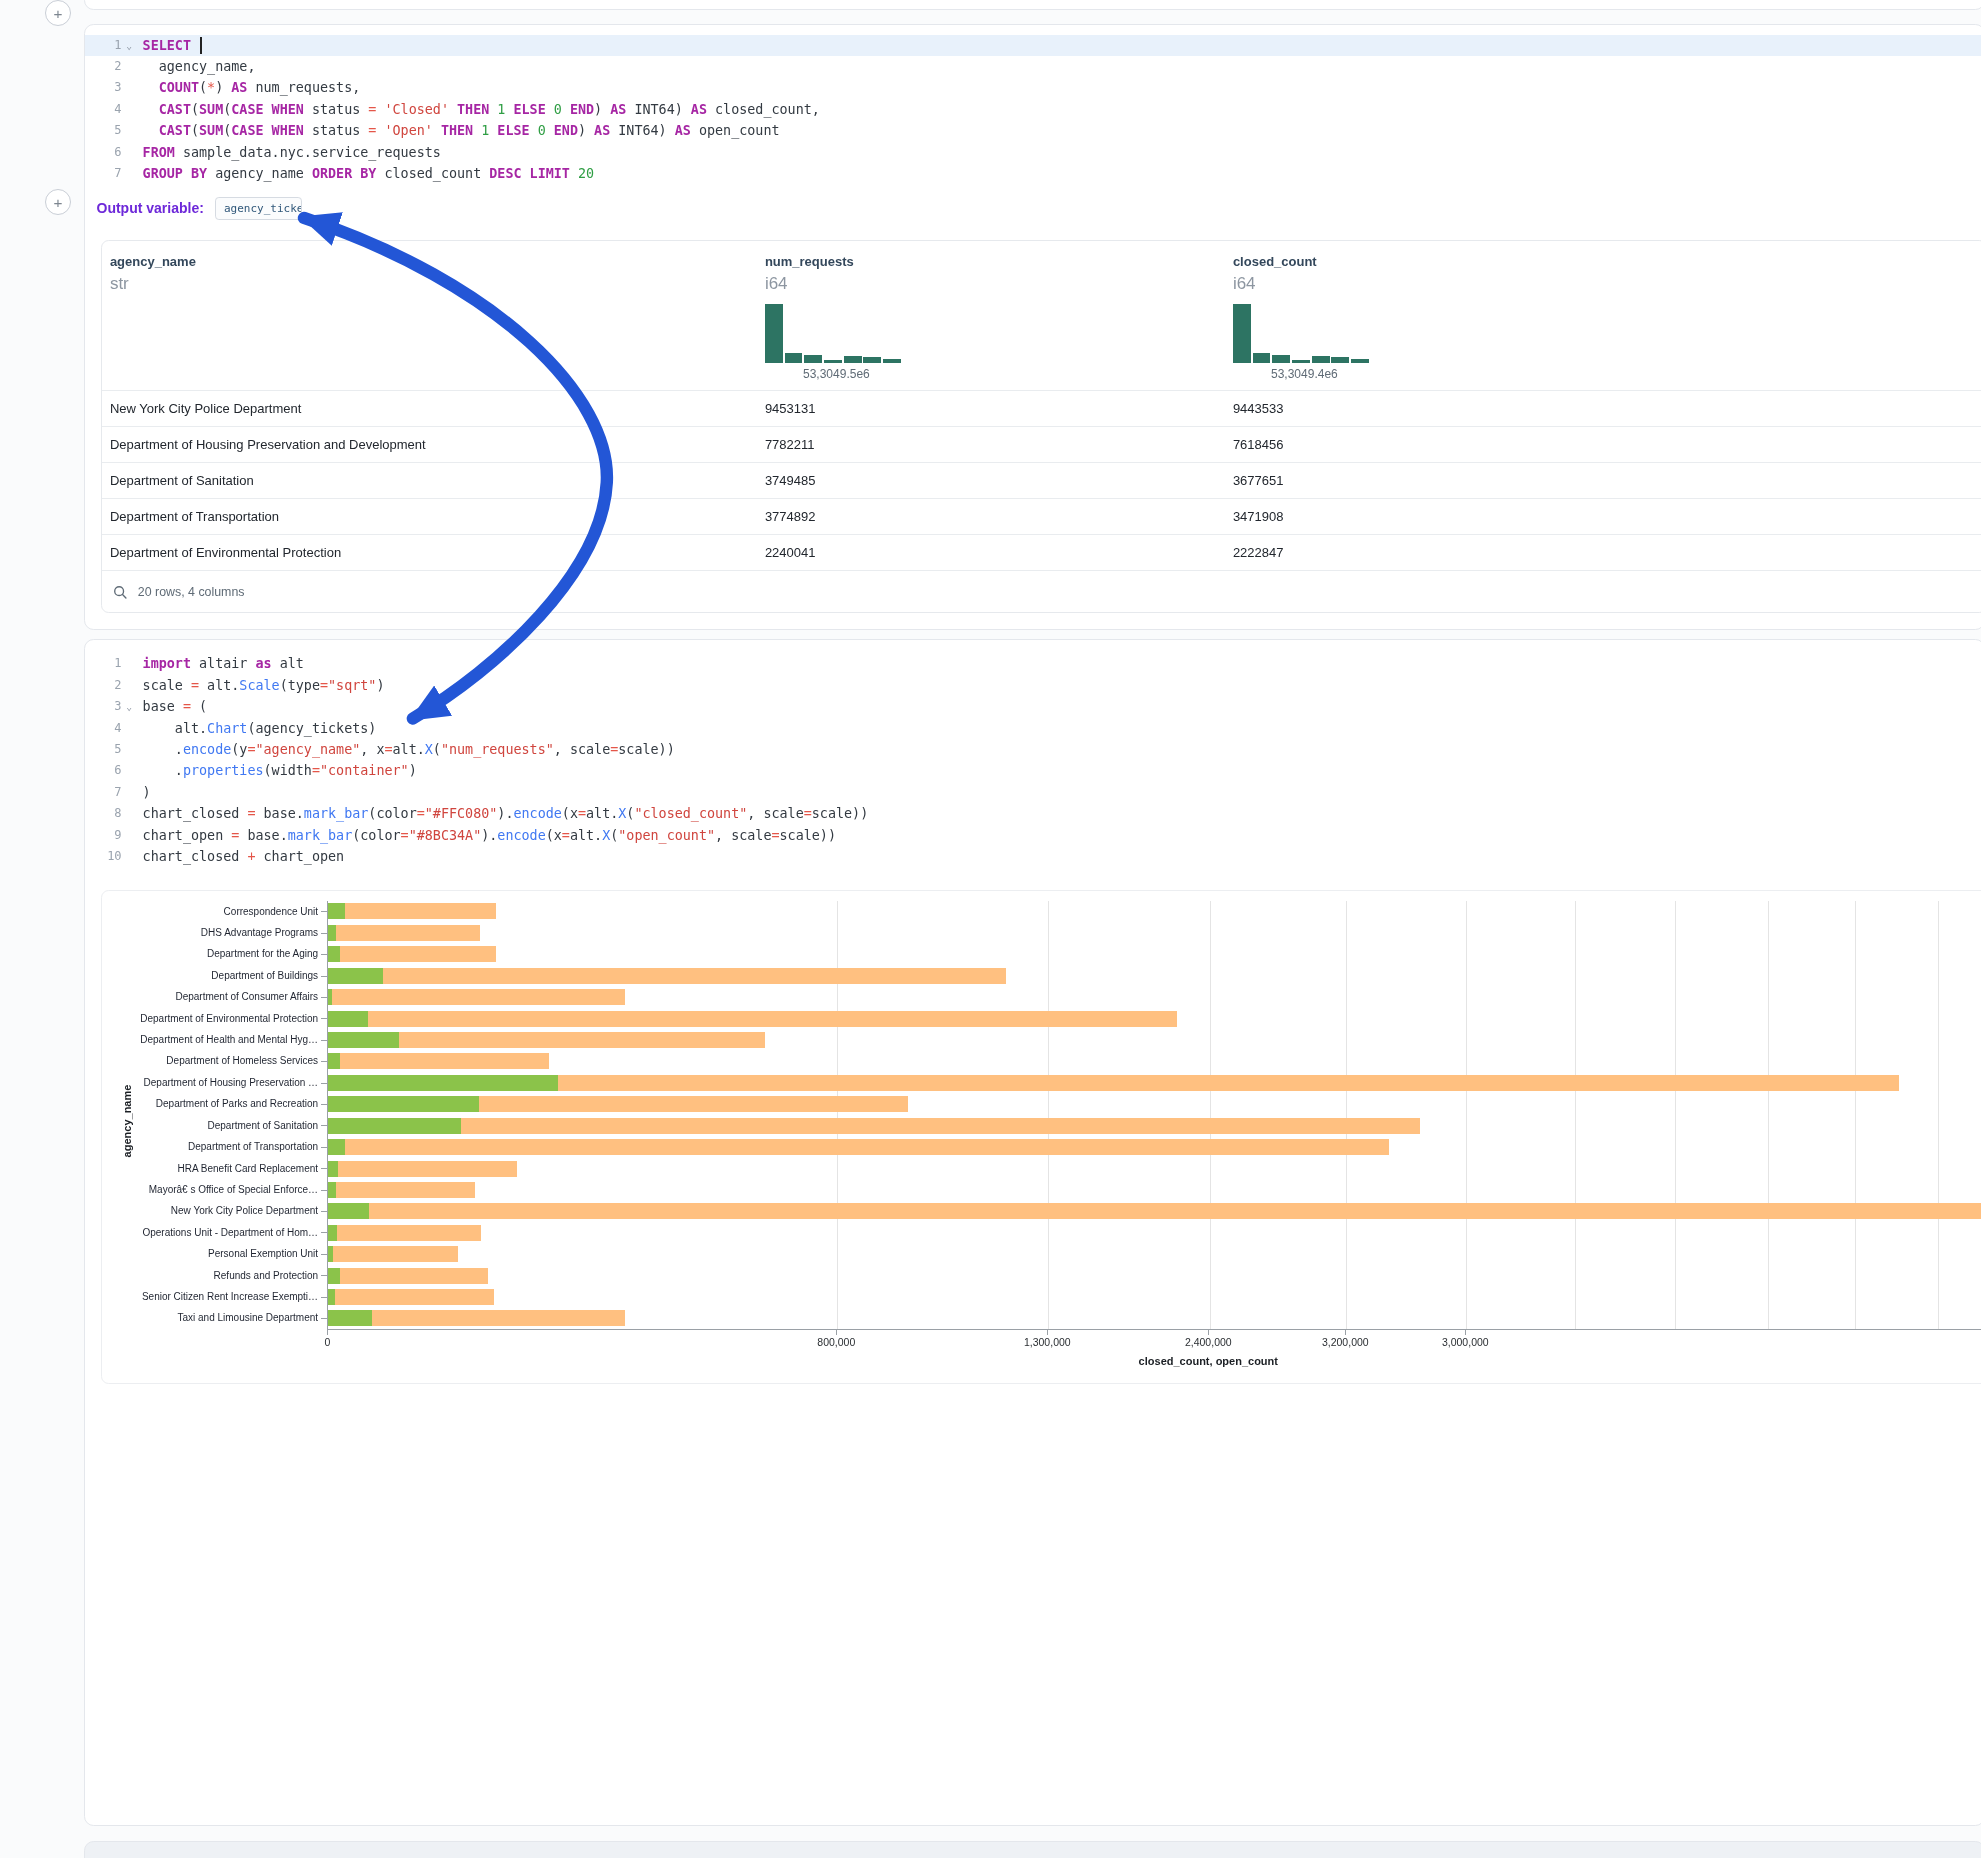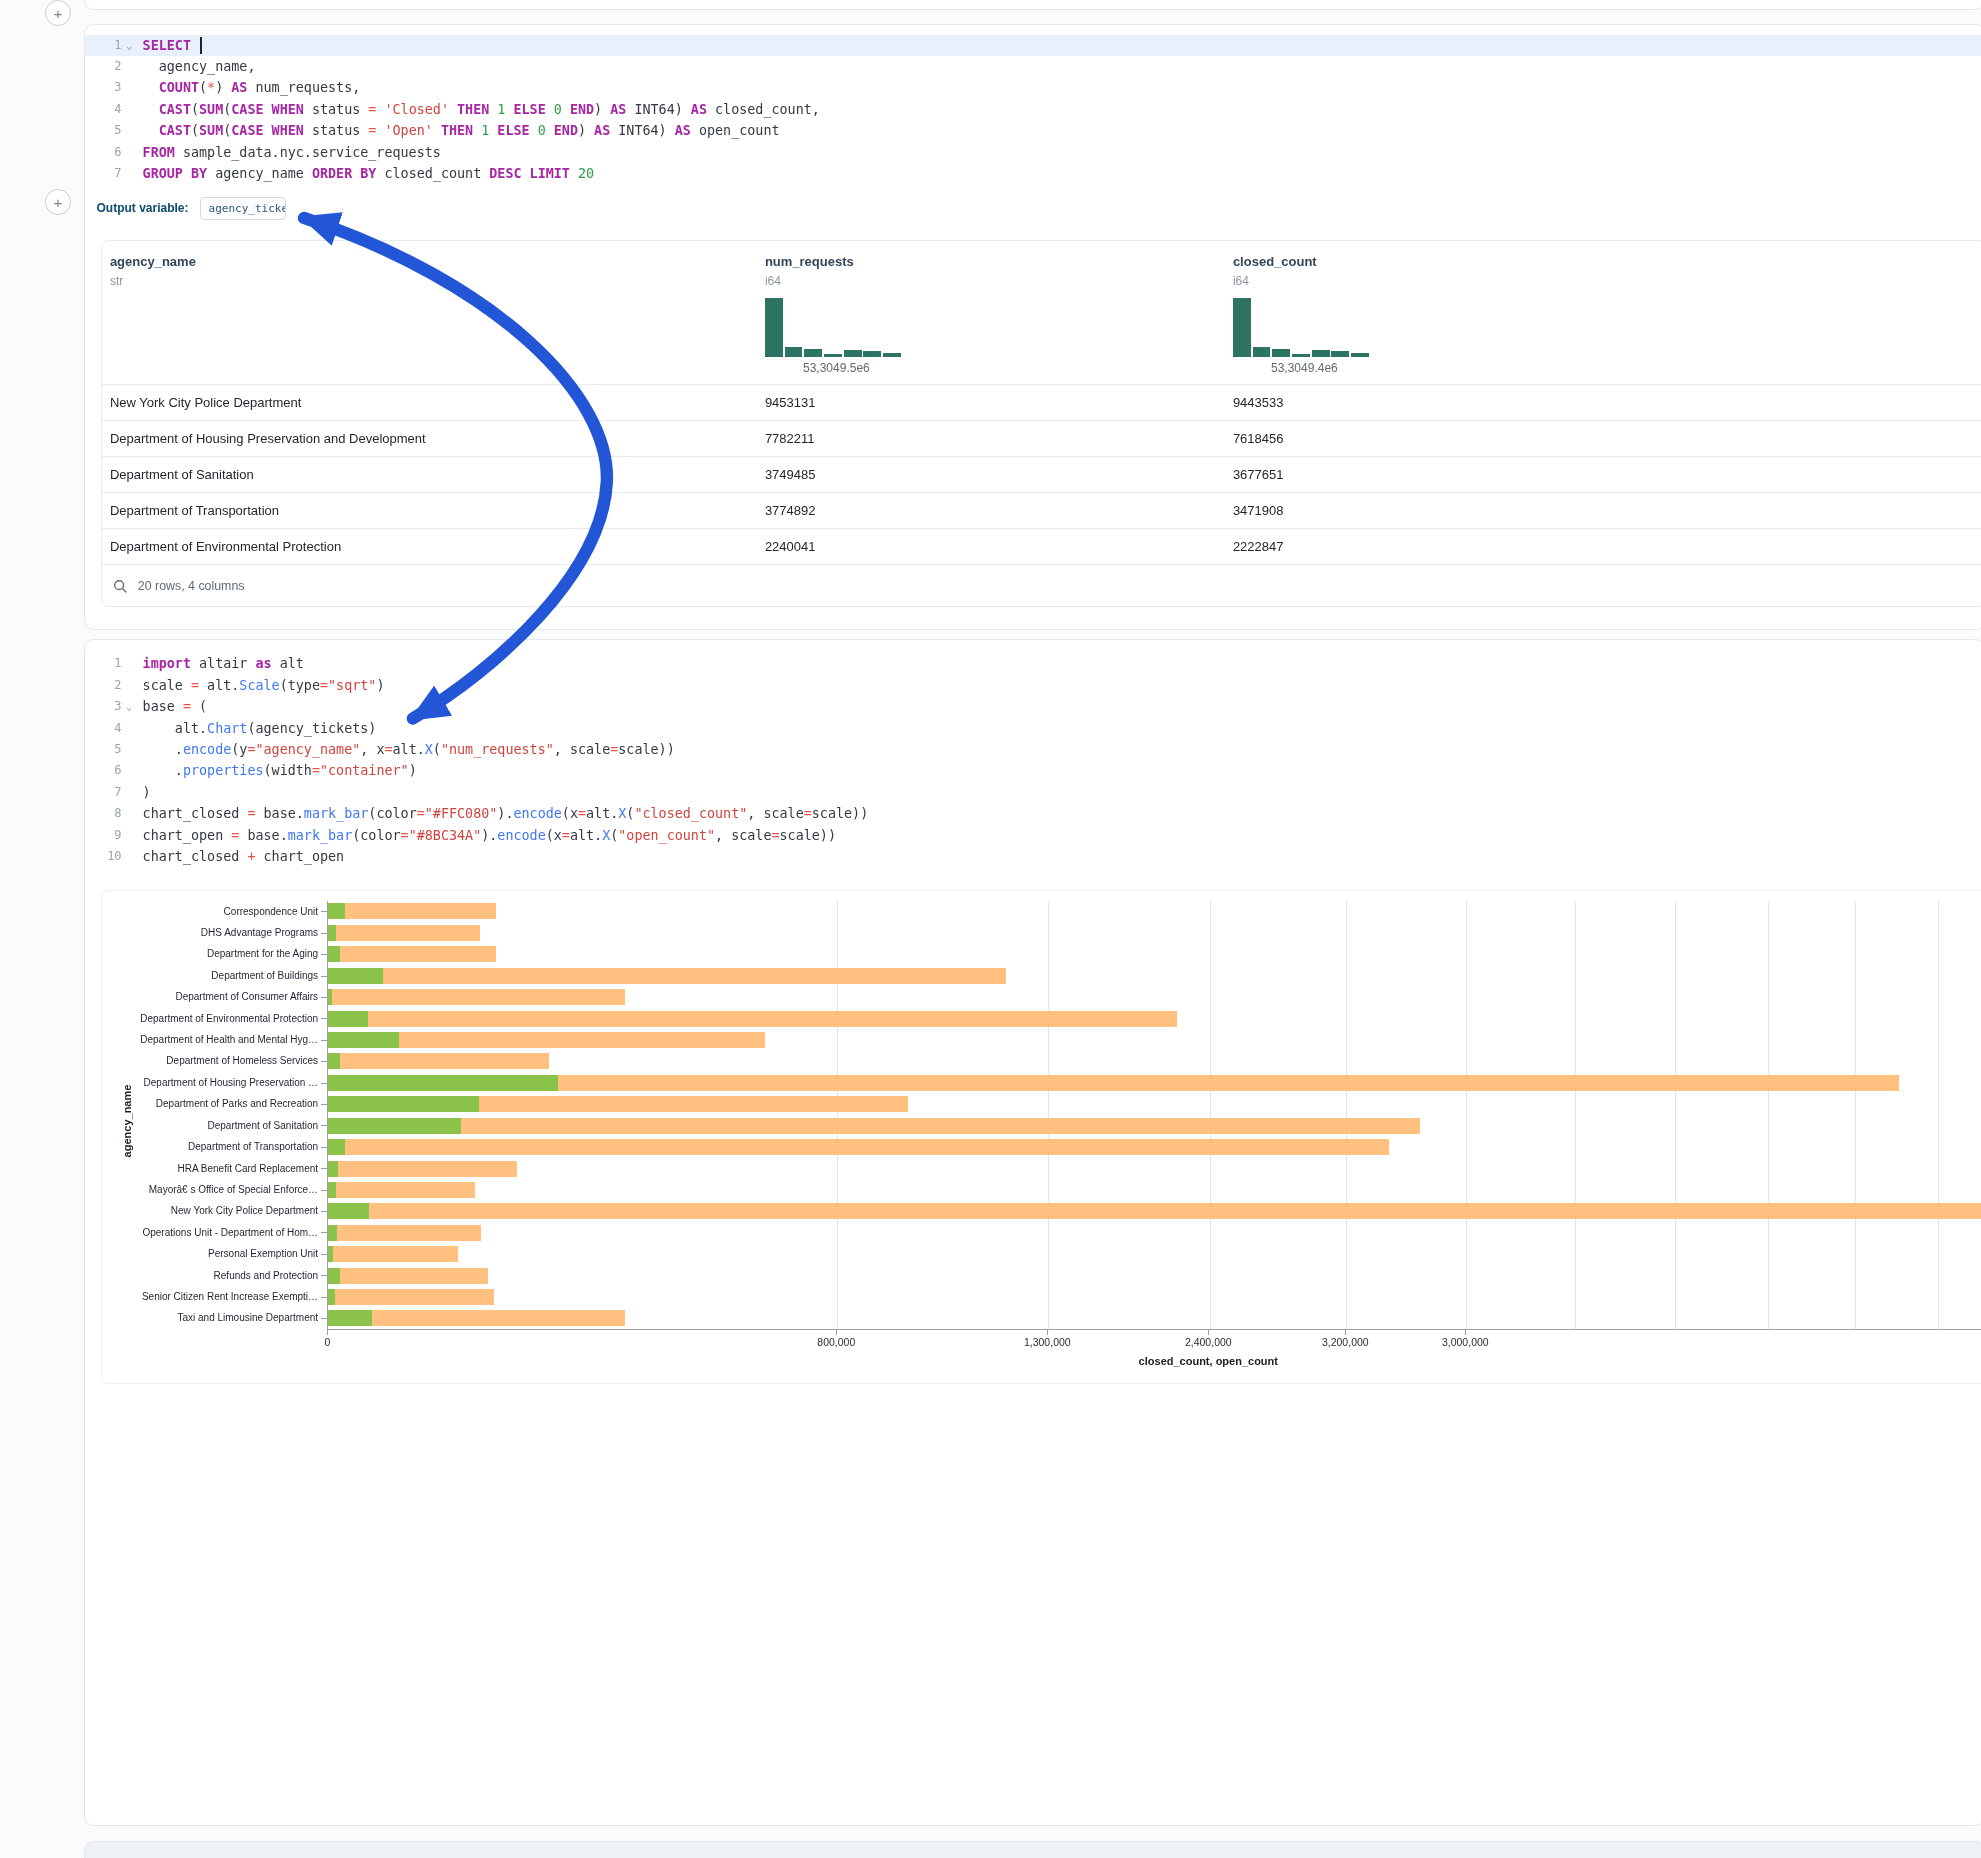--- a/index.html
+++ b/index.html
@@ -28,31 +28,31 @@
   .code-text{flex:none;white-space:pre;margin-left:5.7px;color:#333a42}
   .tok-kw{color:#a626a4;font-weight:600}
   .tok-fn{color:#4078f2}
   .tok-str{color:#d0453e}
   .tok-num{color:#2f9e44}
   .tok-op{color:#e45649}
   .tok-id{color:#333a42}
   .cursor{display:inline-block;width:1.9px;height:16.3px;background:#222;vertical-align:middle;margin-left:1px}
   
   .outvar-row{position:absolute;left:11.5px;top:172px;display:flex;align-items:center}
-  .outvar-label{font-size:12px;font-weight:700;color:#0c4a6e}
+  .outvar-label{font-size:14px;font-weight:700;color:#6d28d9}
   .outvar-chip{
     margin-left:11.5px;padding:3.8px 7.6px;border:1px solid #d6dbe2;border-radius:3.8px;background:#fbfcfd;
     font-family:"DejaVu Sans Mono",monospace;font-size:11px;color:#31587a;
     display:inline-block;max-width:69px;overflow:hidden;white-space:nowrap;
   }
   
   .table-card{position:absolute;left:16.3px;right:-2.9px;top:215px;border:1px solid #e6e9ed;border-radius:7.6px;background:#fff;overflow:hidden}
   .table-header{display:grid;grid-template-columns:655px 468px 1fr;padding:13.4px 0 9.6px 7.6px}
   .th-name{font-size:13px;font-weight:700;color:#33475b}
-  .th-type{font-size:12px;color:#8d96a1;margin-top:4.8px}
+  .th-type{font-size:17px;color:#8d96a1;margin-top:4.8px}
   .th-meta{font-size:11px;color:#5f6b76;margin-top:15.3px;line-height:17px}
   .hist{display:flex;align-items:flex-end;gap:1.9px;height:59px;width:136px;margin-top:9.6px}
   .hist .hbar{flex:1}
   .hist-minmax{display:flex;justify-content:center;width:143px;font-size:12px;color:#5f6b76;margin-top:4px}
   .table-row{display:grid;grid-template-columns:655px 468px 1fr;border-top:1px solid #e9ecef;height:35px;align-items:center;font-size:13px;color:#22272e;padding-left:7.6px}
   .table-footer{display:flex;align-items:center;gap:9.6px;padding:12.4px 9.6px;color:#5f6b76;font-size:12.4px;border-top:1px solid #e9ecef}
   
   .chart-card{position:absolute;left:16.3px;right:-124px;top:250px;height:492px;border:1px solid #eceef1;border-radius:7.6px;background:#fff}
   #chart{position:relative;width:100%;height:100%;overflow:visible}
   .chart-plot{position:absolute;border-left:1px solid #9aa0a6;border-bottom:1px solid #9aa0a6}

